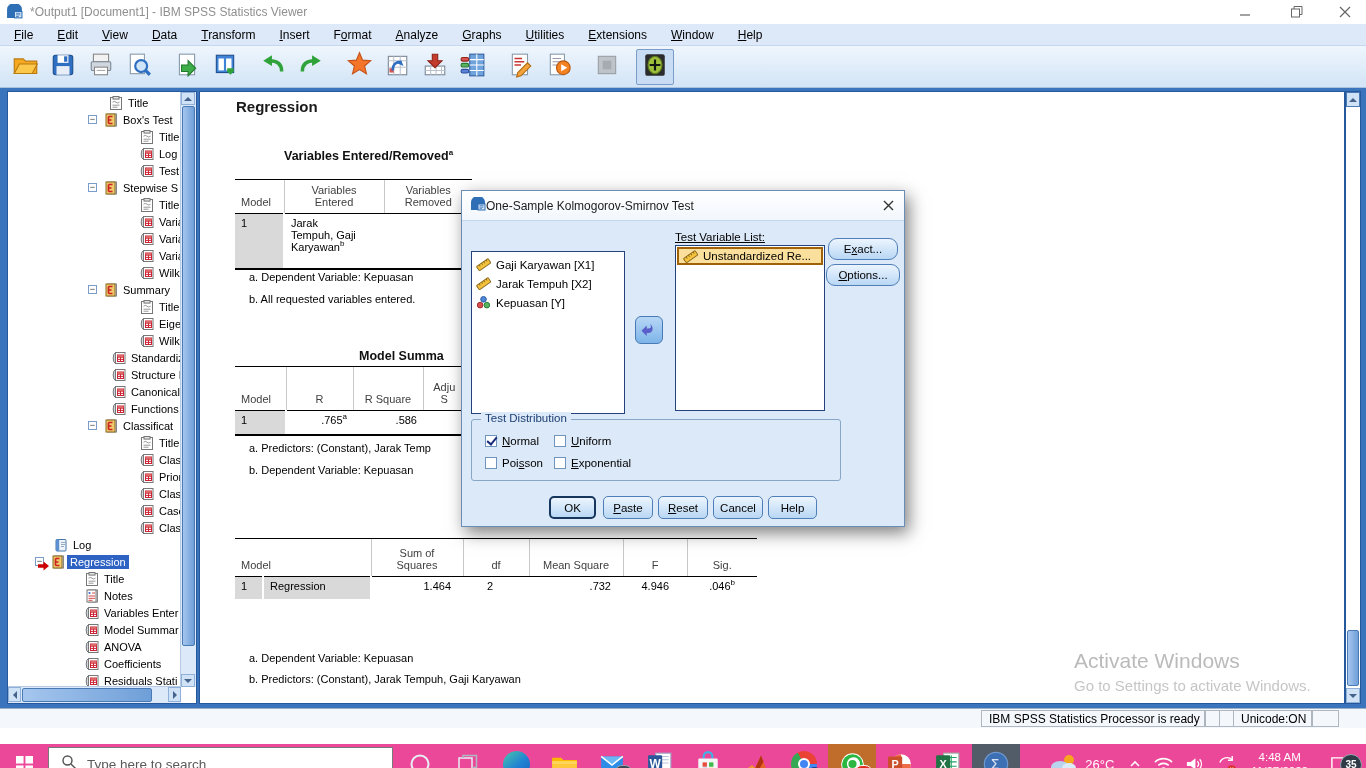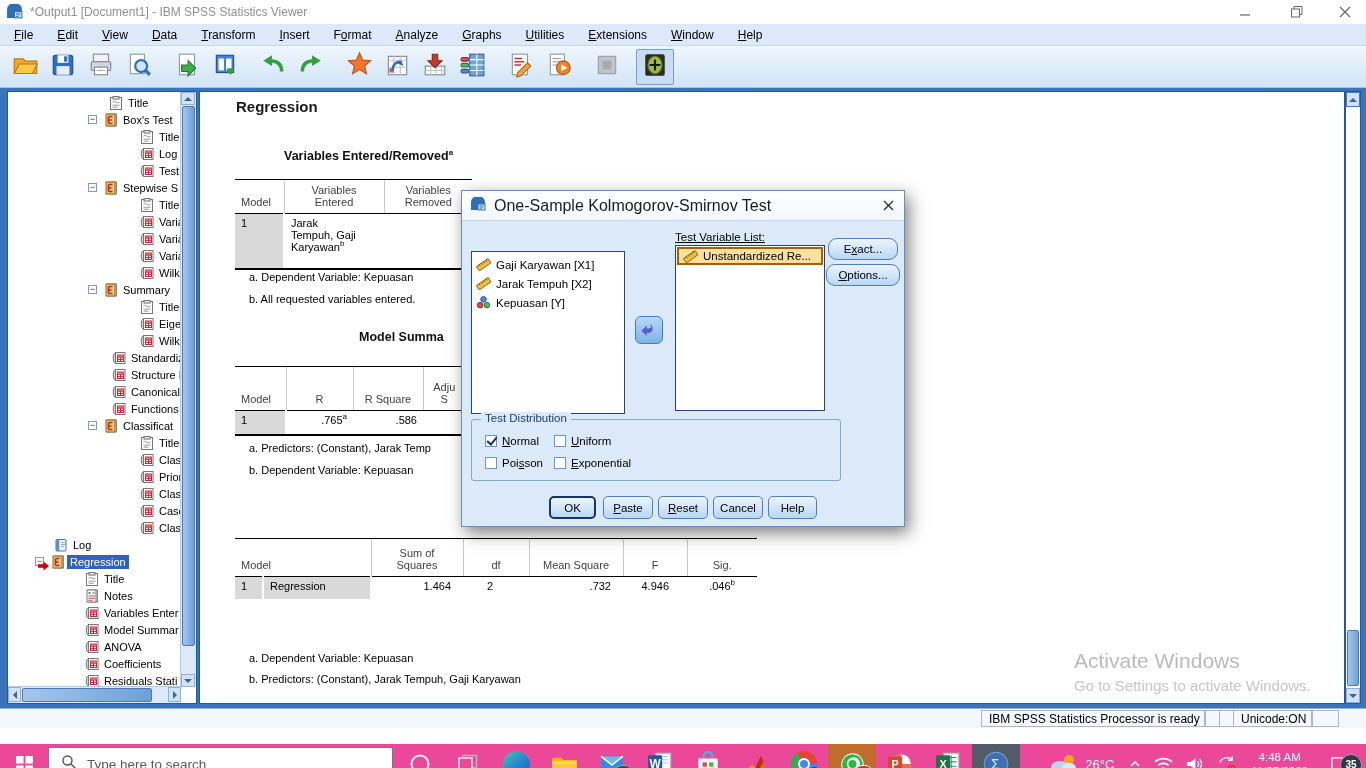--- a/index.html
+++ b/index.html
@@ -69,21 +69,21 @@
   tr.lastrow td{border-bottom:2px solid #000}
   .footnote{position:absolute;font-size:11px;color:#000;white-space:nowrap}
   .wm1{position:absolute;font-size:21px;color:rgba(140,140,140,.6)}
   .wm2{position:absolute;font-size:15px;color:rgba(150,150,150,.55)}
 
   
   .dialog{position:absolute;left:461px;top:190px;width:444px;height:337px;background:#dce9f8;
           border:1px solid #6b8cb4;box-shadow:4px 6px 16px rgba(0,0,0,.5);z-index:60;box-sizing:border-box}
   .dlg-title{height:29px;background:linear-gradient(#ffffff,#f2f7fd);border-bottom:1px solid #c3d5ea;
              display:flex;align-items:center}
-  .dlg-title-text{font-size:16px;color:#1c1c1c;margin-left:8px}
+  .dlg-title-text{font-size:12px;color:#1c1c1c;margin-left:0}
   .dlg-close{margin-left:auto;width:32px;height:29px;display:flex;align-items:center;justify-content:center}
   .listbox{position:absolute;background:#fff;border:1px solid #24427c;overflow:hidden}
   .lb-item{height:19px;display:flex;align-items:center;font-size:11.5px;padding-left:4px;gap:5px;
            box-sizing:border-box;white-space:nowrap}
   .lb-item.sel{background:#fbdf9d;border:2px solid #a16207;margin:1px;height:18px}
   .dlg-label{position:absolute;font-size:11.5px;color:#000}
   .btn{position:absolute;background:linear-gradient(#ecf5fe,#b9d7f4);border:1px solid #4f7fb8;
        border-radius:5px;font-size:11.5px;color:#000;display:flex;align-items:center;justify-content:center;
        box-sizing:border-box}
   .btn.default{border:2px solid #16365e}
@@ -676,21 +676,21 @@
           <td class="l pre"><span>Jarak
 Tempuh, Gaji
 Karyawan</span><sup>b</sup></td>
           <td></td>
         </tr>
       </tbody>
         </table>
       <div class="footnote" style="left:49px;top:179px">a. Dependent Variable: Kepuasan</div>
       <div class="footnote" style="left:49px;top:201px">b. All requested variables entered.</div>
 
-      <div class="spss-title" style="left:159px;top:238px">Model Summa</div>
+      <div class="spss-title" style="left:159px;top:257px">Model Summa</div>
       <table class="spss" style="left:35px;top:274px;width:230px">
         <colgroup>
             <col style="width:51px">
             <col style="width:67px">
             <col style="width:70px">
             <col style="width:42px">
           </colgroup>
         <tbody>
             <tr>
           <th class="l" style="height:36px">Model</th>

